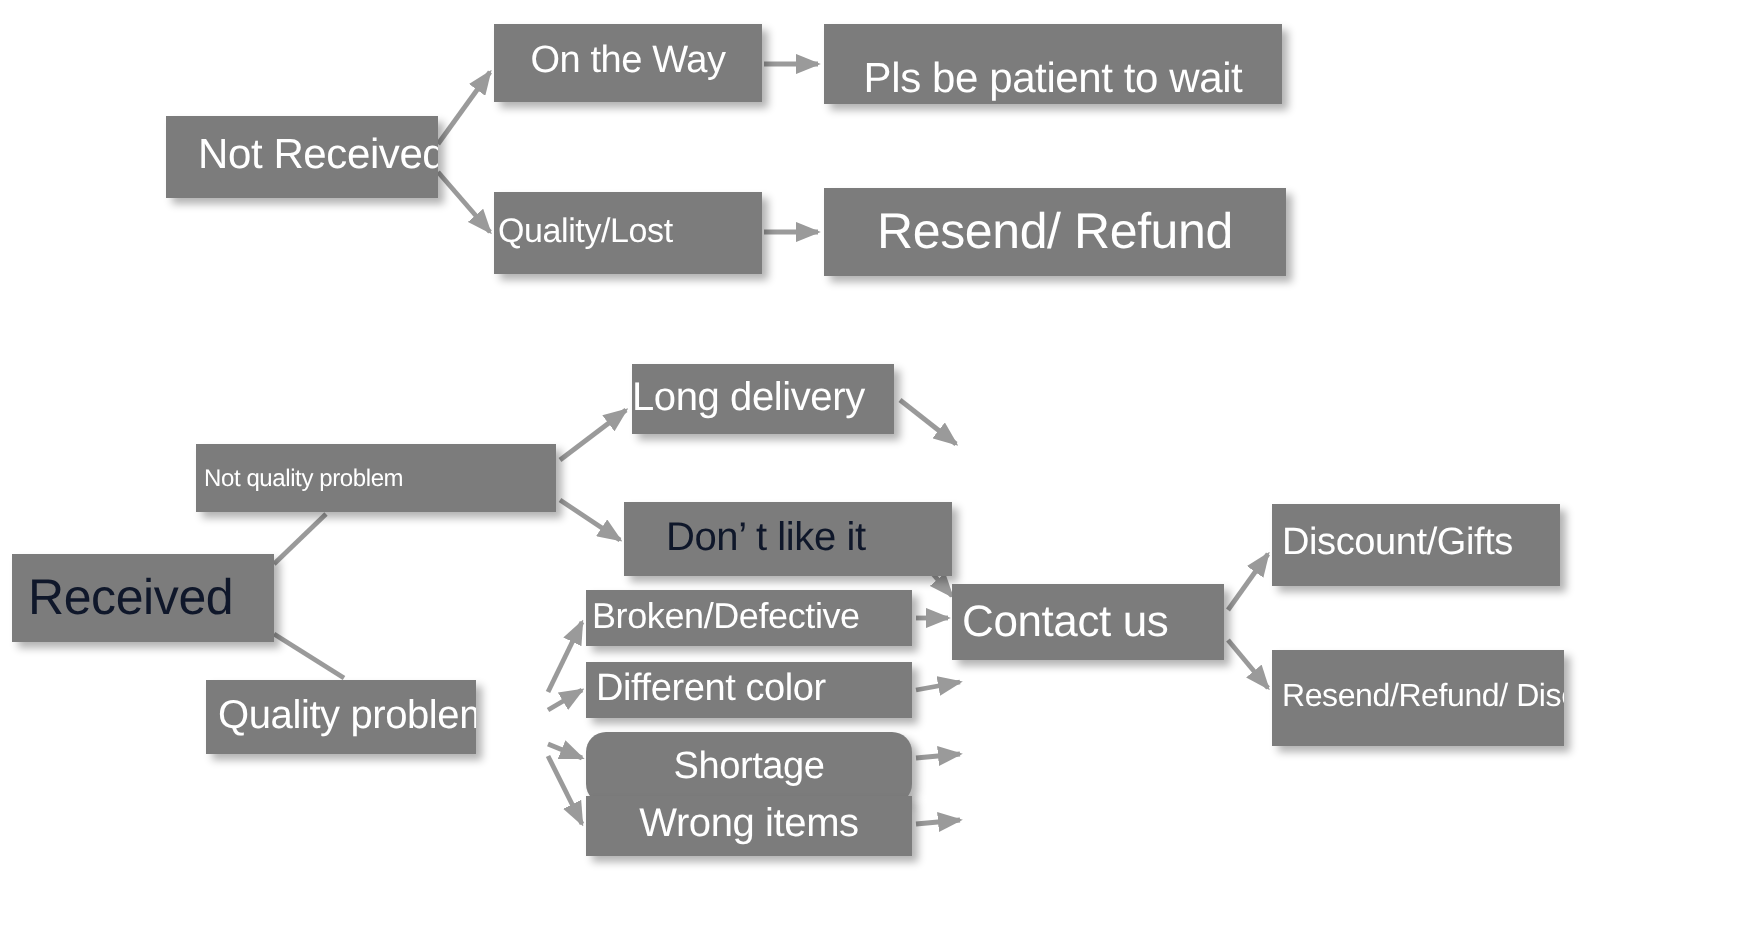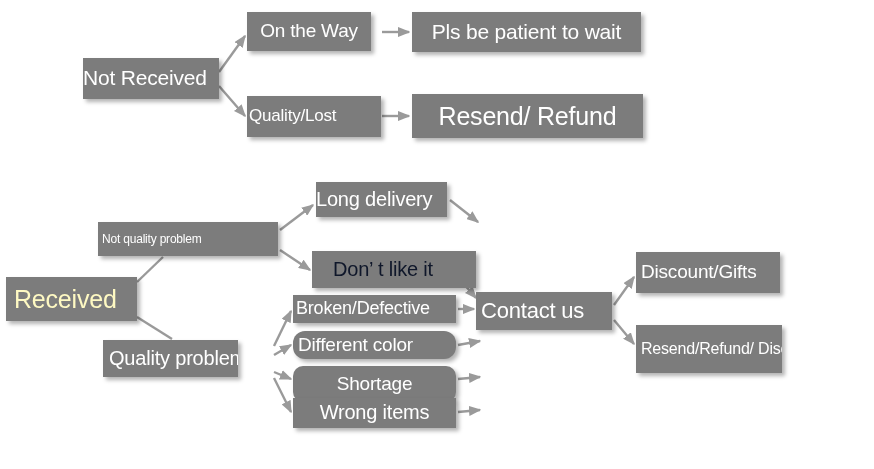--- a/index.html
+++ b/index.html
@@ -72,54 +72,54 @@
         <path d="M 458,309 L 474,309" fill="none" stroke="#9a9a9a" stroke-width="2.4" marker-end="url(#arrowhead)"></path>
         <path d="M 458,345 L 480,341" fill="none" stroke="#9a9a9a" stroke-width="2.4" marker-end="url(#arrowhead)"></path>
         <path d="M 458,379 L 480,377" fill="none" stroke="#9a9a9a" stroke-width="2.4" marker-end="url(#arrowhead)"></path>
         <path d="M 458,412 L 480,410" fill="none" stroke="#9a9a9a" stroke-width="2.4" marker-end="url(#arrowhead)"></path>
         <path d="M 614,305 L 634,277" fill="none" stroke="#9a9a9a" stroke-width="2.4" marker-end="url(#arrowhead)"></path>
         <path d="M 614,320 L 634,344" fill="none" stroke="#9a9a9a" stroke-width="2.4" marker-end="url(#arrowhead)"></path>
       </g>
   </svg>
 
   <div id="node-layer">
-      <div class="node left" style="left: 83px; top: 58px; width: 136px; height: 41px; font-size: 21px; background: rgb(124, 124, 124); color: rgb(255, 255, 255); padding-left: 0;">
+      <div class="node left" style="left: 83px; top: 58px; width: 136px; height: 41px; font-size: 21px; background: rgb(124, 124, 124); color: rgb(255, 255, 255); padding-left: 16px;">
         <span class="node-label">Not Received</span>
       </div>
-      <div class="node center" style="left: 247px; top: 12px; width: 124px; height: 39px; font-size: 19px; background: rgb(124, 124, 124); color: rgb(255, 255, 255);">
+      <div class="node center" style="left: 247px; top: 12px; width: 134px; height: 39px; font-size: 19px; background: rgb(124, 124, 124); color: rgb(255, 255, 255);">
         <span class="node-label">On the Way</span>
       </div>
       <div class="node left" style="left: 247px; top: 96px; width: 134px; height: 41px; font-size: 17px; background: rgb(124, 124, 124); color: rgb(255, 255, 255); padding-left: 2px;">
         <span class="node-label">Quality/Lost</span>
       </div>
-      <div class="node center" style="left: 412px; top: 12px; width: 229px; height: 40px; font-size: 21px; background: rgb(124, 124, 124); color: rgb(255, 255, 255);">
+      <div class="node center" style="left: 412px; top: 12px; width: 229px; height: 40px; font-size: 21px; background: rgb(124, 124, 124); color: rgb(255, 255, 255); align-items: flex-end;">
         <span class="node-label">Pls be patient to wait</span>
       </div>
       <div class="node center" style="left: 412px; top: 94px; width: 231px; height: 44px; font-size: 25px; background: rgb(124, 124, 124); color: rgb(255, 255, 255);">
         <span class="node-label">Resend/ Refund</span>
       </div>
-      <div class="node left" style="left: 6px; top: 277px; width: 131px; height: 44px; font-size: 25px; background: rgb(124, 124, 124); color: #fef9c3; padding-left: 8px;">
+      <div class="node left" style="left: 6px; top: 277px; width: 131px; height: 44px; font-size: 25px; background: rgb(124, 124, 124); color: #0f172a; padding-left: 8px;">
         <span class="node-label">Received</span>
       </div>
       <div class="node left" style="left: 98px; top: 222px; width: 180px; height: 34px; font-size: 12px; background: rgb(124, 124, 124); color: rgb(255, 255, 255); padding-left: 4px;">
         <span class="node-label">Not quality problem</span>
       </div>
       <div class="node left" style="left: 103px; top: 340px; width: 135px; height: 37px; font-size: 20px; background: rgb(124, 124, 124); color: rgb(255, 255, 255); padding-left: 6px;">
         <span class="node-label">Quality problem</span>
       </div>
       <div class="node left" style="left: 316px; top: 182px; width: 131px; height: 35px; font-size: 20px; background: rgb(124, 124, 124); color: rgb(255, 255, 255);">
         <span class="node-label">Long delivery</span>
       </div>
       <div class="node left" style="left: 312px; top: 251px; width: 164px; height: 37px; font-size: 20px; background: rgb(124, 124, 124); color: #0f172a; padding-left: 21px;">
         <span class="node-label">Don’ t like it</span>
       </div>
       <div class="node left" style="left: 293px; top: 295px; width: 163px; height: 28px; font-size: 18px; background: rgb(124, 124, 124); color: rgb(255, 255, 255); padding-left: 3px;">
         <span class="node-label">Broken/Defective</span>
       </div>
-      <div class="node left" style="left: 293px; top: 331px; width: 163px; height: 28px; font-size: 19px; background: rgb(124, 124, 124); color: rgb(255, 255, 255); padding-left: 5px; border-radius: 12px;">
+      <div class="node left" style="left: 293px; top: 331px; width: 163px; height: 28px; font-size: 19px; background: rgb(124, 124, 124); color: rgb(255, 255, 255); padding-left: 5px;">
         <span class="node-label">Different color</span>
       </div>
       <div class="node center" style="left: 293px; top: 366px; width: 163px; height: 36px; font-size: 19px; background: rgb(124, 124, 124); color: rgb(255, 255, 255); border-radius: 10px;">
         <span class="node-label">Shortage</span>
       </div>
       <div class="node center" style="left: 293px; top: 398px; width: 163px; height: 30px; font-size: 20px; background: rgb(124, 124, 124); color: rgb(255, 255, 255);">
         <span class="node-label">Wrong items</span>
       </div>
       <div class="node left" style="left: 476px; top: 292px; width: 136px; height: 38px; font-size: 22px; background: rgb(124, 124, 124); color: rgb(255, 255, 255); padding-left: 5px;">
         <span class="node-label">Contact us</span>

